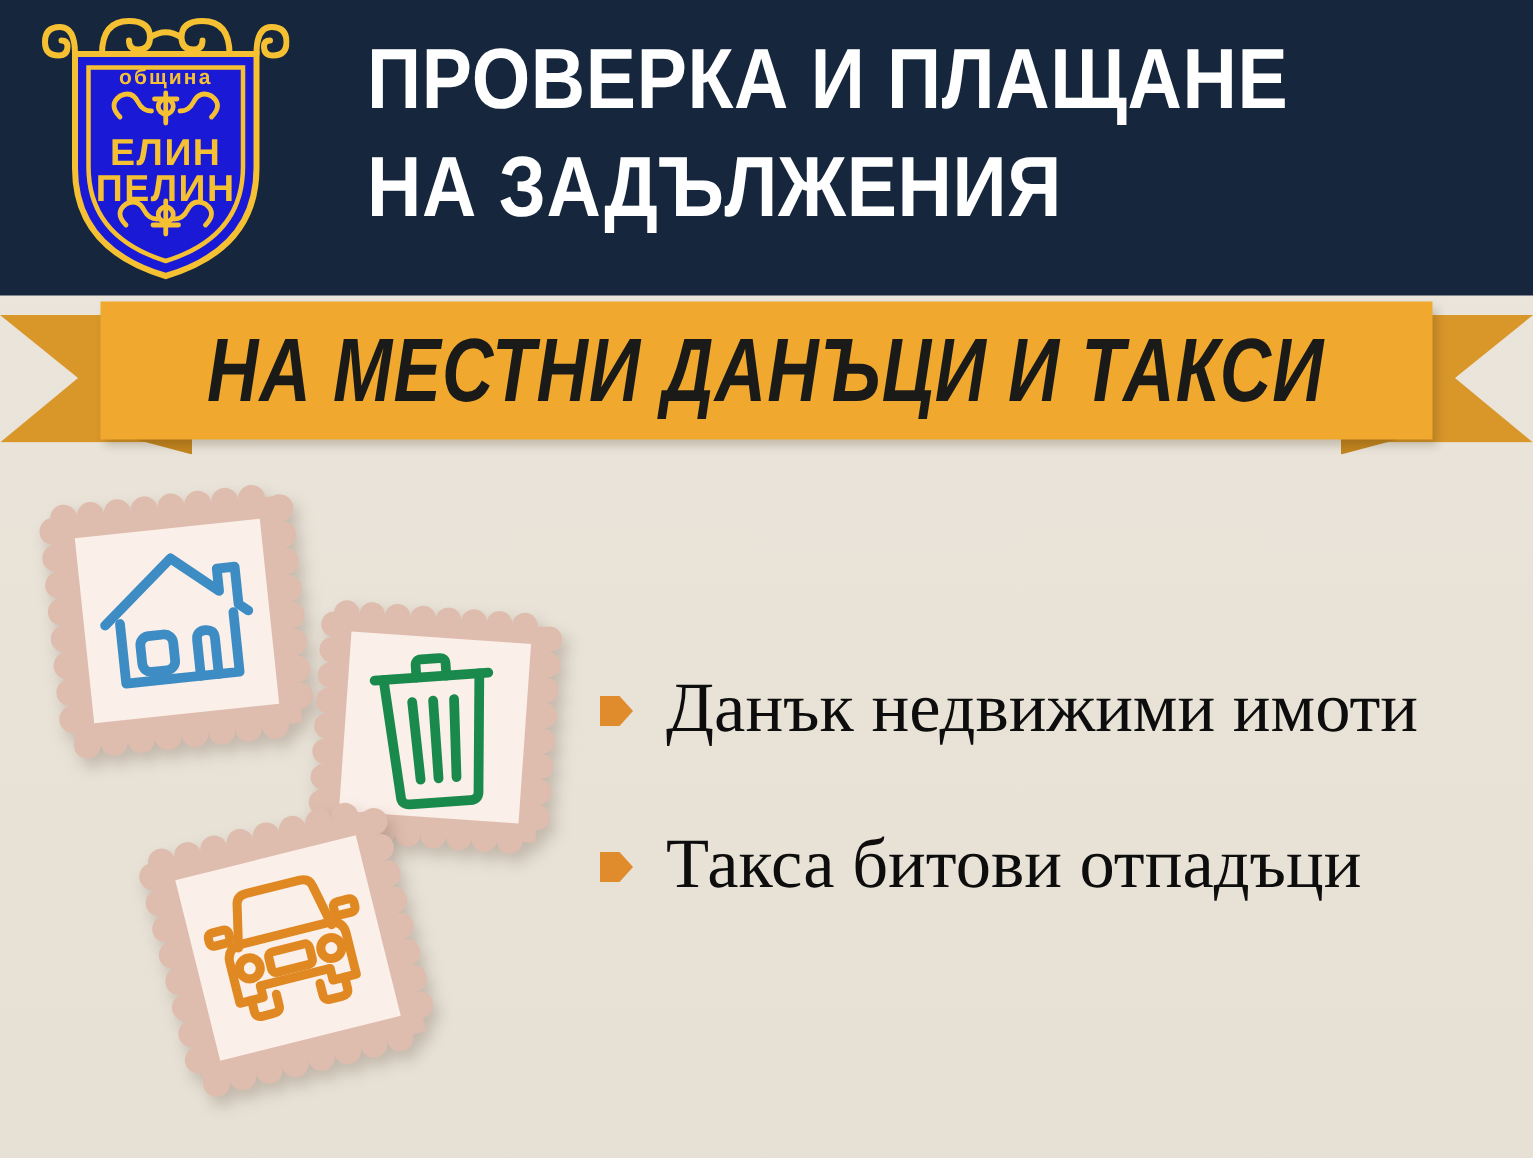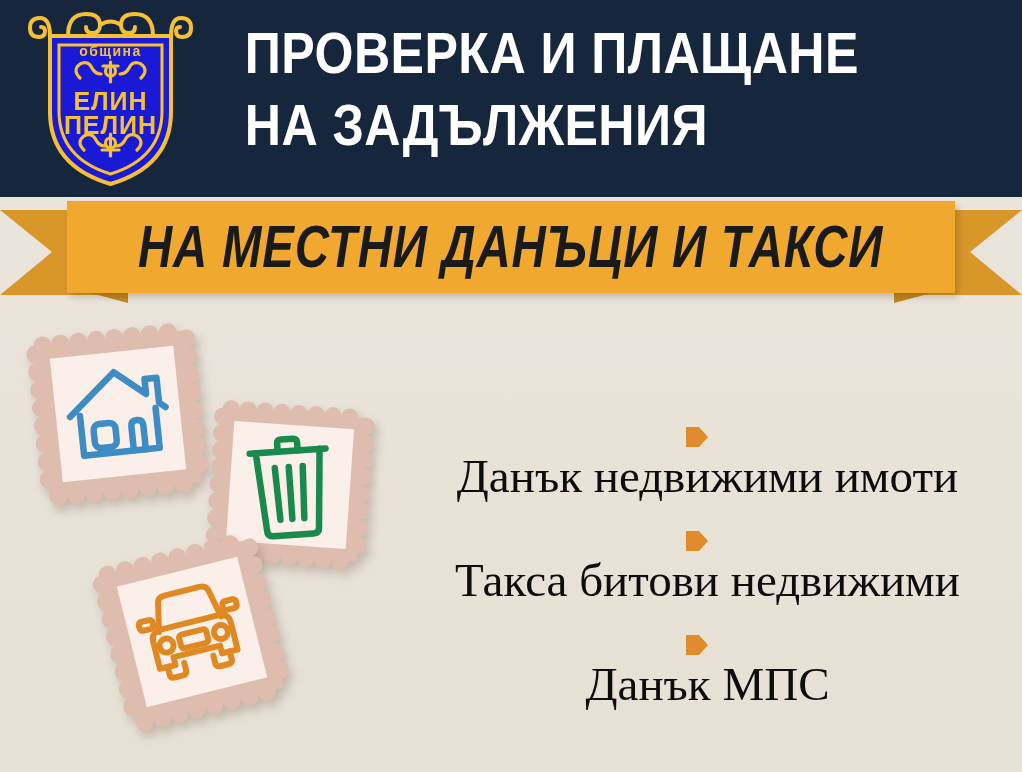--- a/index.html
+++ b/index.html
@@ -148,21 +148,20 @@
     left: 400px;
     top: 420px;
     width: 615px;
     z-index: 3;
   }
 
   .list-item {
     display: flex;
     align-items: center;
     height: 104px;
-    flex-direction: column;
   }
 
   .bullet {
     width: 22px;
     height: 26px;
     flex: 0 0 22px;
     margin-right: 22px;
     margin-top: 4px;
   }
   .bullet svg { display: block; }
@@ -406,27 +405,19 @@
       </span>
       <span class="list-label">Данък недвижими имоти</span>
     </div>
 
     <div class="list-item">
       <span class="bullet">
         <svg width="22" height="26" viewBox="0 0 22 26" xmlns="http://www.w3.org/2000/svg">
           <path d="M0 3 L13 3 L22 13 L13 23 L0 23 Z" fill="#e08b2c"></path>
         </svg>
       </span>
-      <span class="list-label">Такса битови недвижими</span>
-    </div>
-
-    <div class="list-item">
-      <span class="bullet">
-        <svg width="22" height="26" viewBox="0 0 22 26" xmlns="http://www.w3.org/2000/svg">
-          <path d="M0 3 L13 3 L22 13 L13 23 L0 23 Z" fill="#e08b2c"></path>
-        </svg>
-      </span>
-      <span class="list-label">Данък МПС</span>
-    </div>
+      <span class="list-label">Такса битови отпадъци</span>
+    </div>
+
 
   </div>
 
 </div>
 
 </body></html>

